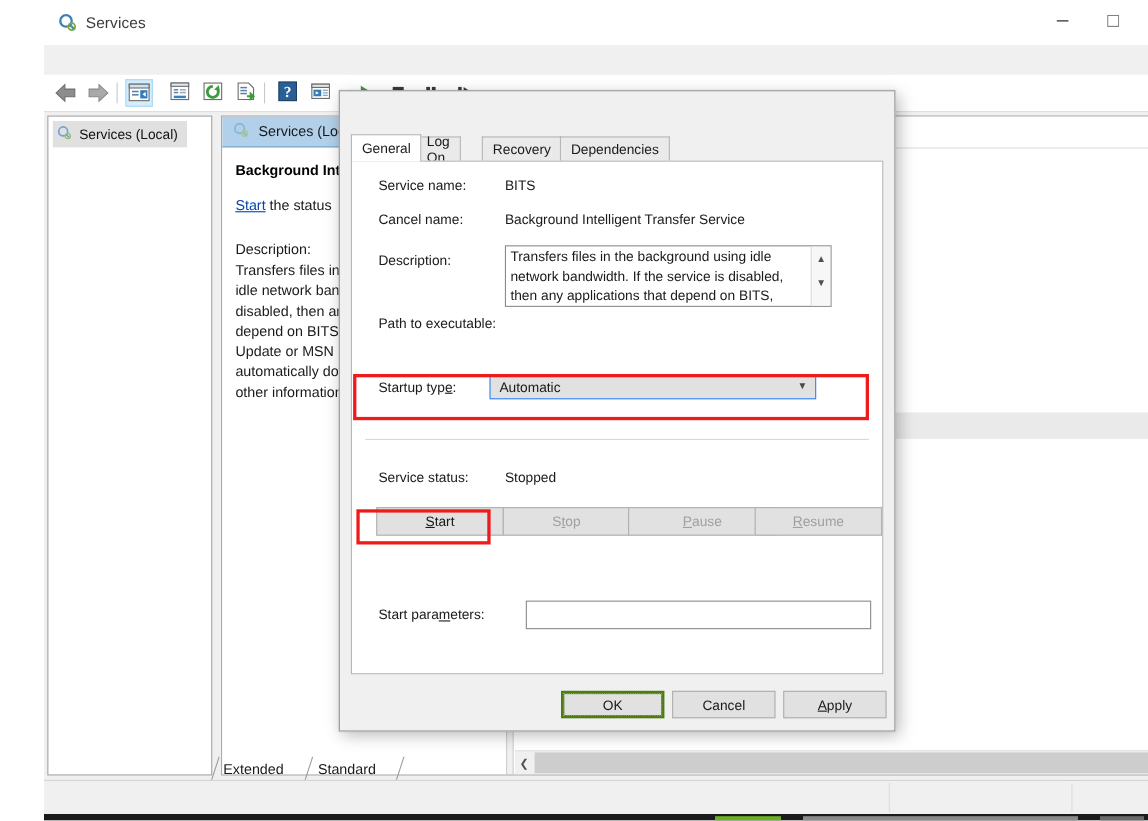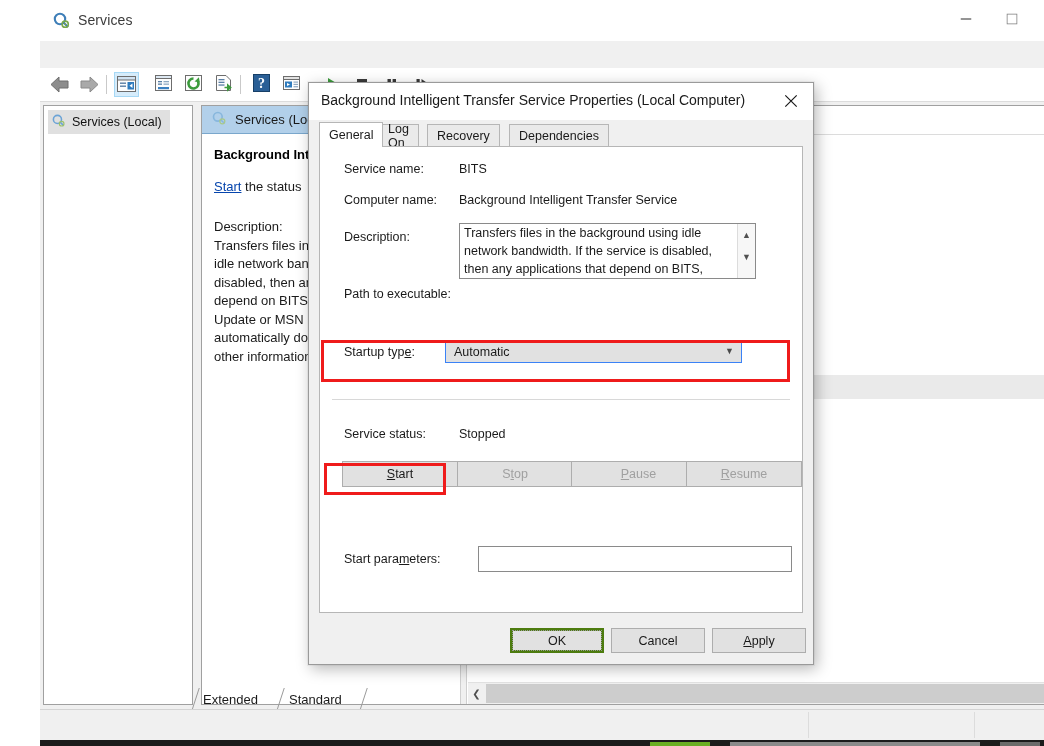--- a/index.html
+++ b/index.html
@@ -417,42 +417,34 @@
     <div class="sb-sep" style="left:934px;"></div>
   </div>
   <div class="bottomstrip">
     <div class="taskhint" style="left:610px;width:60px;"></div>
     <div class="taskhint" style="left:690px;width:250px;background:#8a8a8a;"></div>
     <div class="taskhint" style="left:960px;width:40px;background:#6a6a6a;"></div>
   </div>
 
   <div class="dlg">
 
-    <div class="dlg-title">
-      <span class="t">Background Intelligent Transfer Service Properties (Local Computer)</span>
-      <div class="dlg-close">
-        <svg width="13" height="13" viewBox="0 0 13 13">
-          <path d="M0.8 0.8 L12.2 12.2 M12.2 0.8 L0.8 12.2" stroke="#1a1a1a" stroke-width="1.2"></path>
-        </svg>
-      </div>
-    </div>
 
     <div class="tabstrip">
       <div class="tab active" style="left:0px;">General</div>
       <div class="tab" style="left:59px;">Log On</div>
-      <div class="tab" style="left:108px;">Recovery</div>
+      <div class="tab" style="left:119px;">Recovery</div>
       <div class="tab" style="left:190px;">Dependencies</div>
     </div>
 
     <div class="tabpanel">
 
       <div class="fld-label" style="left:24px;top:15px;">Service name:</div>
       <div class="fld-value" style="left:139px;top:15px;">BITS</div>
 
-      <div class="fld-label" style="left:24px;top:46px;">Computer name:</div>
+      <div class="fld-label" style="left:24px;top:46px;">Cancel name:</div>
       <div class="fld-value" style="left:139px;top:46px;">Background Intelligent Transfer Service</div>
 
       <div class="fld-label" style="left:24px;top:83px;">Description:</div>
       <div style="position:absolute;left:14px;top:76px;width:330px;height:56px;">
         <div class="descbox">
           <div class="txt">Transfers files in the background using idle network bandwidth. If the service is disabled, then any applications that depend on BITS, such as Windows</div>
           <div class="sb">
             <div class="a u">▲</div>
             <div class="a d">▼</div>
           </div>

